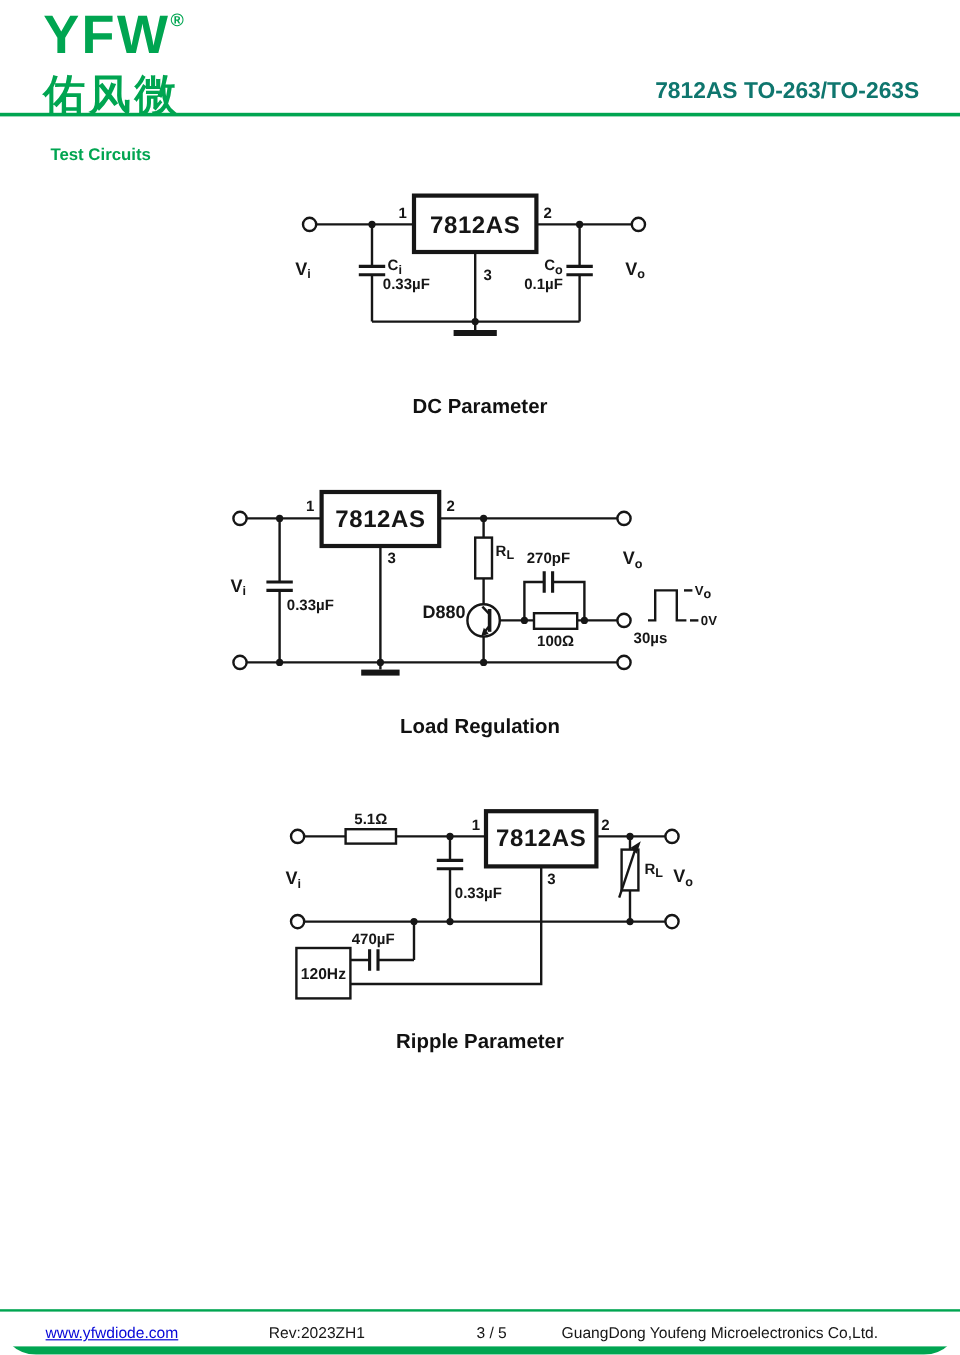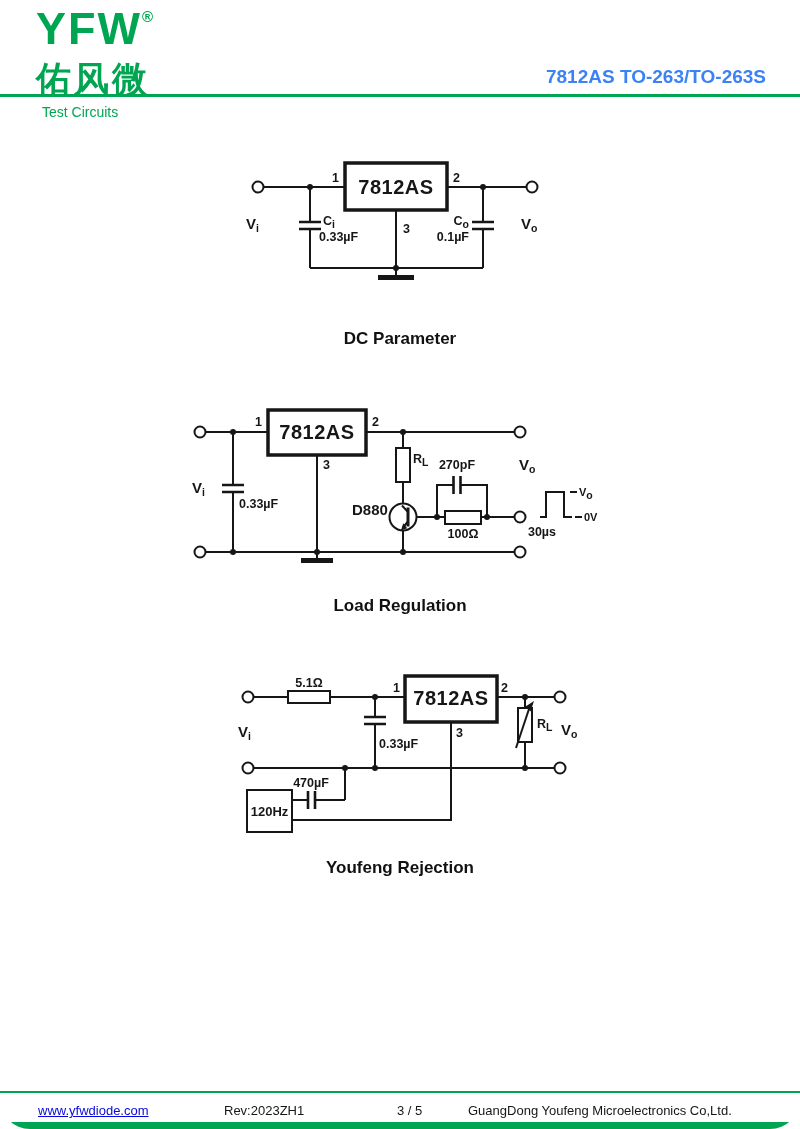--- a/index.html
+++ b/index.html
@@ -5,24 +5,24 @@
   :root { --green:#00a551; --ink:#161616; --blue:#0808d8; }
   * { margin:0; padding:0; box-sizing:border-box; }
   html,body { background:#fff; }
   body { font-family:"Liberation Sans", sans-serif; color:var(--ink); }
   .page { position:relative; width:800px; height:1129px; background:#fff; overflow:hidden;border-radius:30px; }
 
   .logo-block { position:absolute; left:36px; top:6px; }
   .logo-yfw { font-size:45px; font-weight:bold; color:var(--green); letter-spacing:2px; line-height:1; }
   .logo-reg { font-size:15px; font-weight:bold; color:var(--green); vertical-align:22px; }
   .logo-cn { font-size:35px; font-weight:bold; color:var(--green); letter-spacing:3px; margin-top:5px; }
-  .part-title { position:absolute; right:34px; top:66px; font-size:19px; font-weight:bold; color:#3b82f6; }
+  .part-title { position:absolute; right:34px; top:66px; font-size:19px; font-weight:bold; color:#0f766e; }
   .rule { position:absolute; left:0; width:800px; background:var(--green); }
   .rule-top { top:94px; height:3px; }
-  .section-title { position:absolute; left:42px; top:104px; font-size:14px; font-weight:normal; color:var(--green); }
+  .section-title { position:absolute; left:42px; top:120px; font-size:14px; font-weight:bold; color:var(--green); }
 
   .circuit { position:absolute; }
   .caption { position:absolute; left:0; width:800px; text-align:center; font-size:17px; font-weight:bold; color:#111; }
 
   svg text { font-family:"Liberation Sans", sans-serif; fill:var(--ink); }
   .wire  { stroke:var(--ink); stroke-width:2; fill:none; }
   .plate { stroke:var(--ink); stroke-width:2.6; fill:none; }
   .term  { fill:#fff; stroke:var(--ink); stroke-width:2; }
   .comp  { fill:#fff; stroke:var(--ink); stroke-width:2; }
   .icbox { fill:#fff; stroke:var(--ink); stroke-width:3.5; }
@@ -198,21 +198,21 @@
     <text class="pin" x="178" y="32" text-anchor="end">1</text>
     <text class="pin" x="279" y="32">2</text>
     <text class="pin" x="234" y="77">3</text>
     <text class="val" x="87" y="27" text-anchor="middle">5.1Ω</text>
     <text class="lbl" x="16" y="77"><tspan>V</tspan><tspan class="sub" dy="3">i</tspan></text>
     <text class="val" x="157" y="88">0.33µF</text>
     <text class="val" x="89" y="127" text-anchor="middle">470µF</text>
     <text class="val" x="315" y="68"><tspan>R</tspan><tspan class="sub" dy="3">L</tspan></text>
     <text class="lbl" x="339" y="75"><tspan>V</tspan><tspan class="sub" dy="3">o</tspan></text>
   </svg>
-  <div class="caption" style="top:858px;">Youfeng Rejection</div>
+  <div class="caption" style="top:858px;">Ripple Parameter</div>
 
   <div class="rule rule-footer"></div>
   <footer>
     <a class="website">www.yfwdiode.com</a>
     <span class="rev">Rev:2023ZH1</span>
     <span class="pagenum">3 / 5</span>
     <span class="company">GuangDong Youfeng Microelectronics Co,Ltd.</span>
   </footer>
   <div class="bottom-bar"></div>
 

